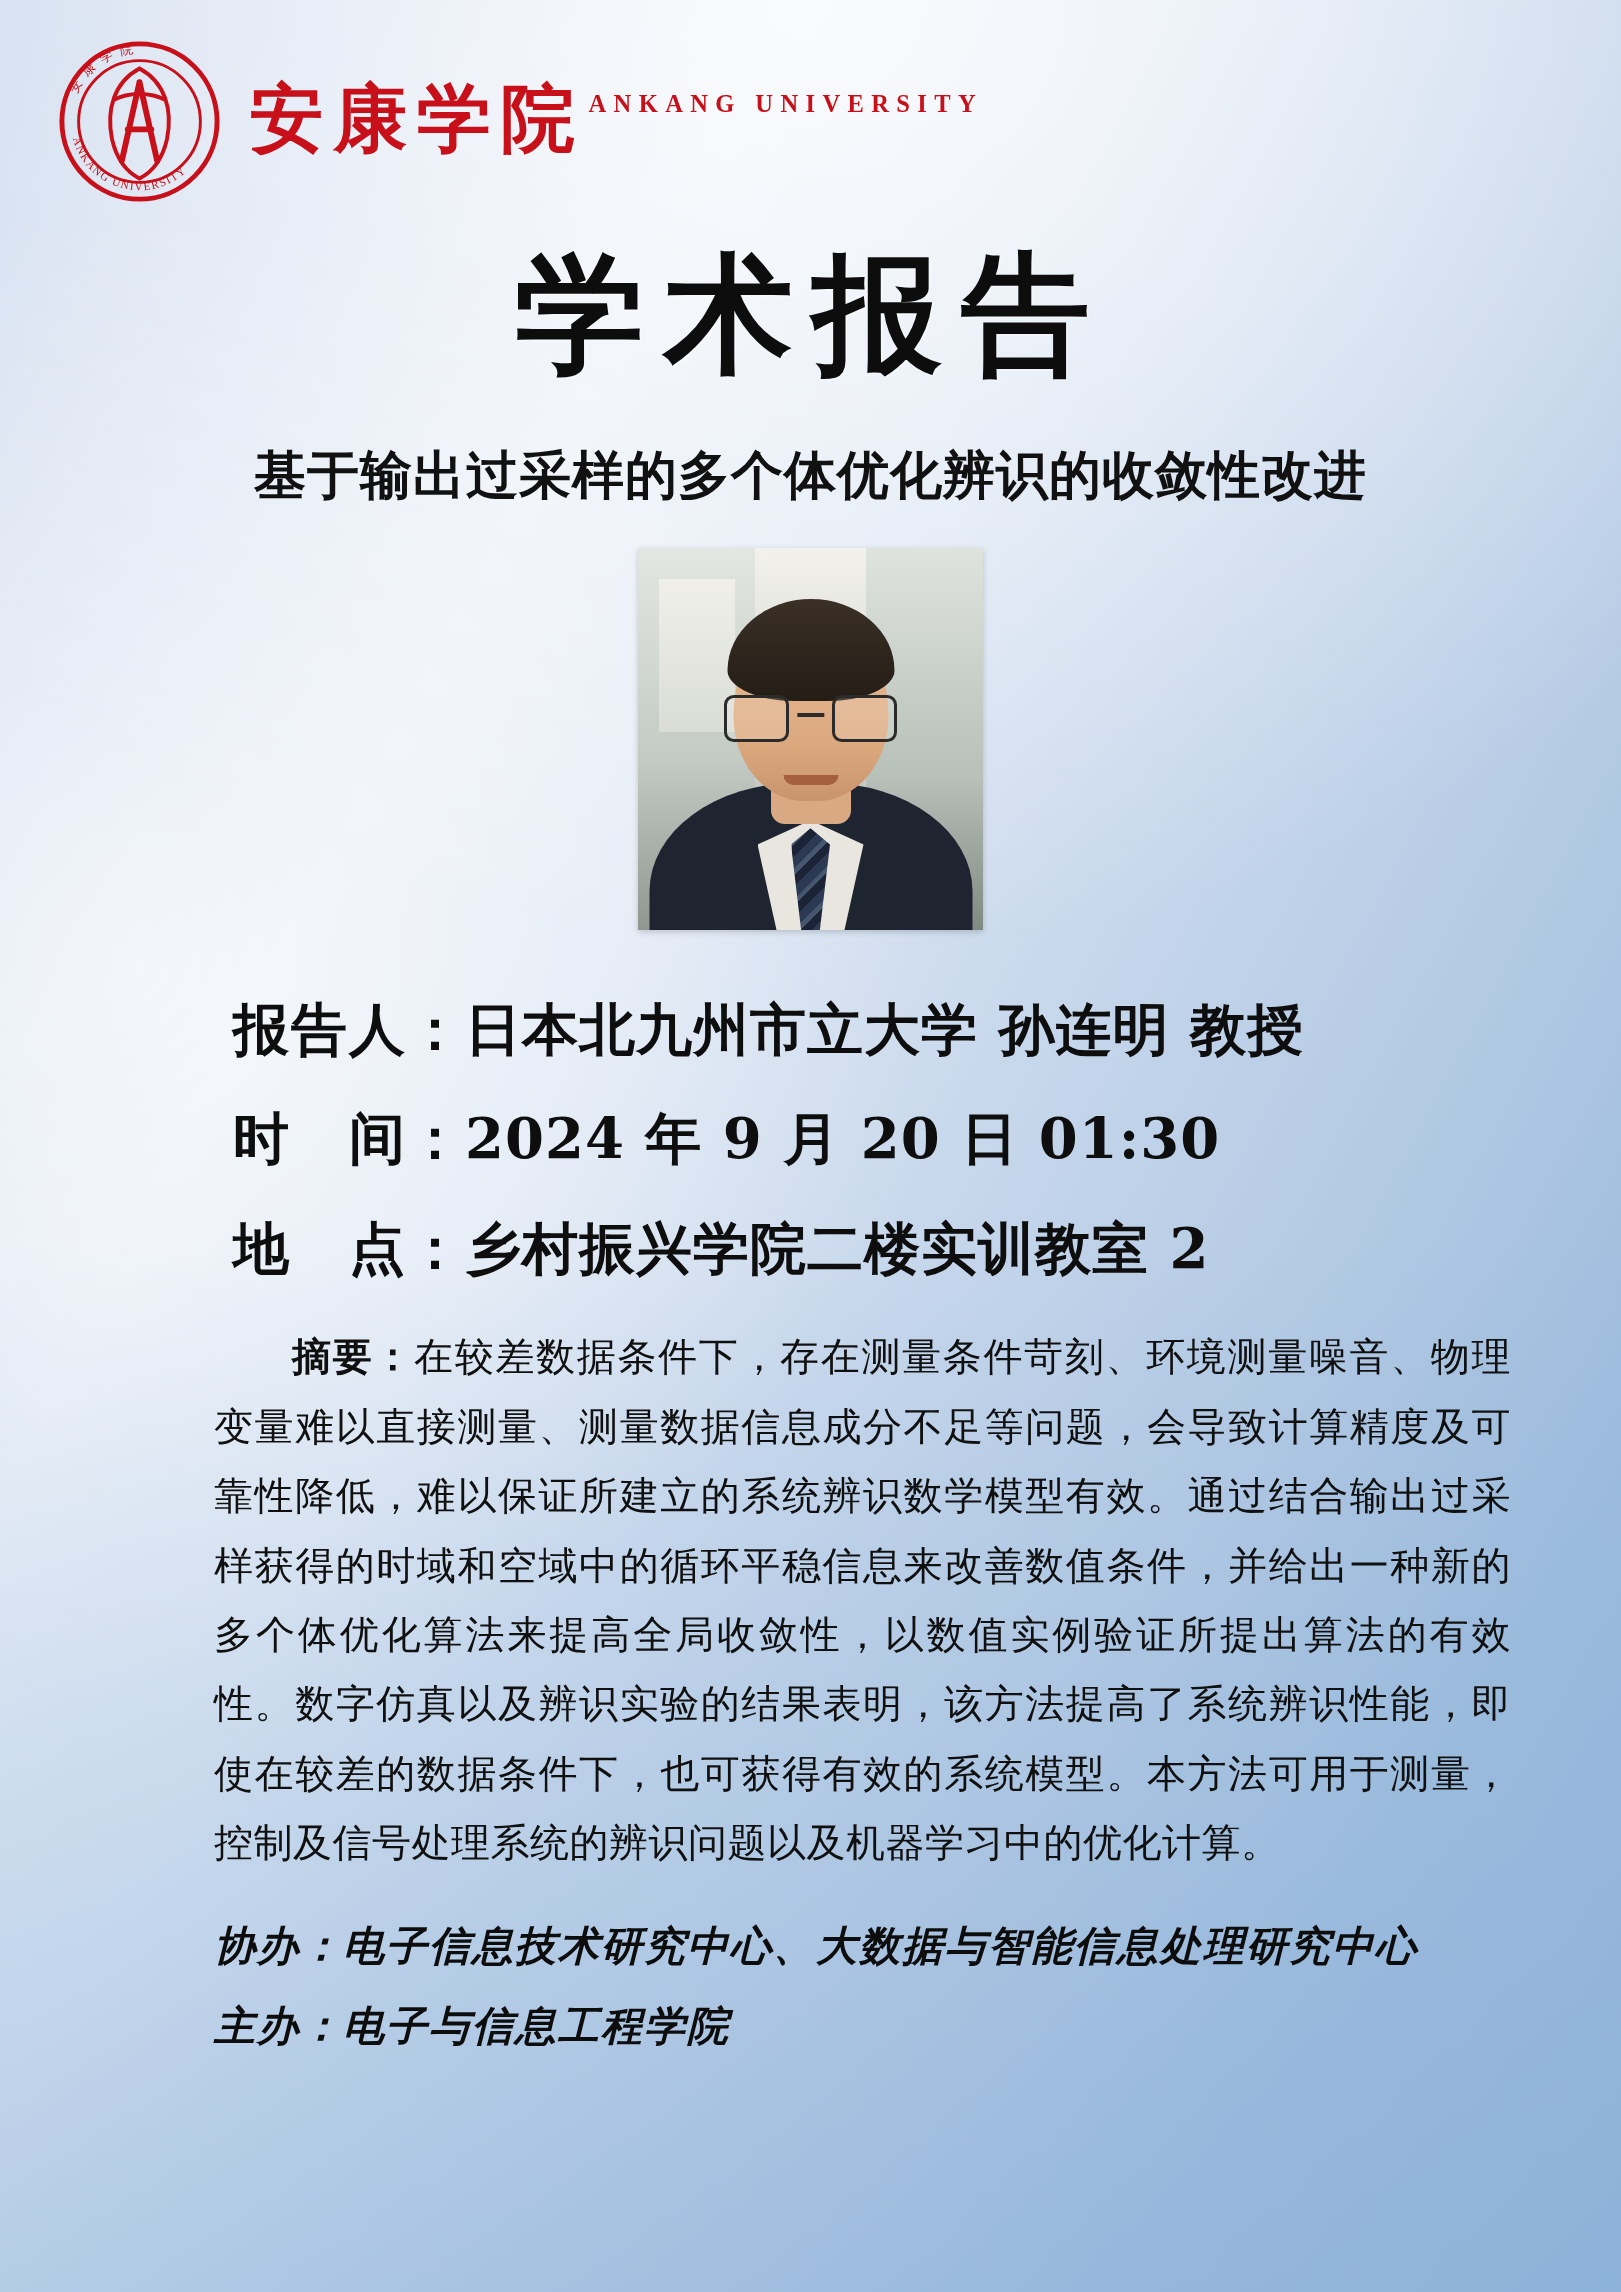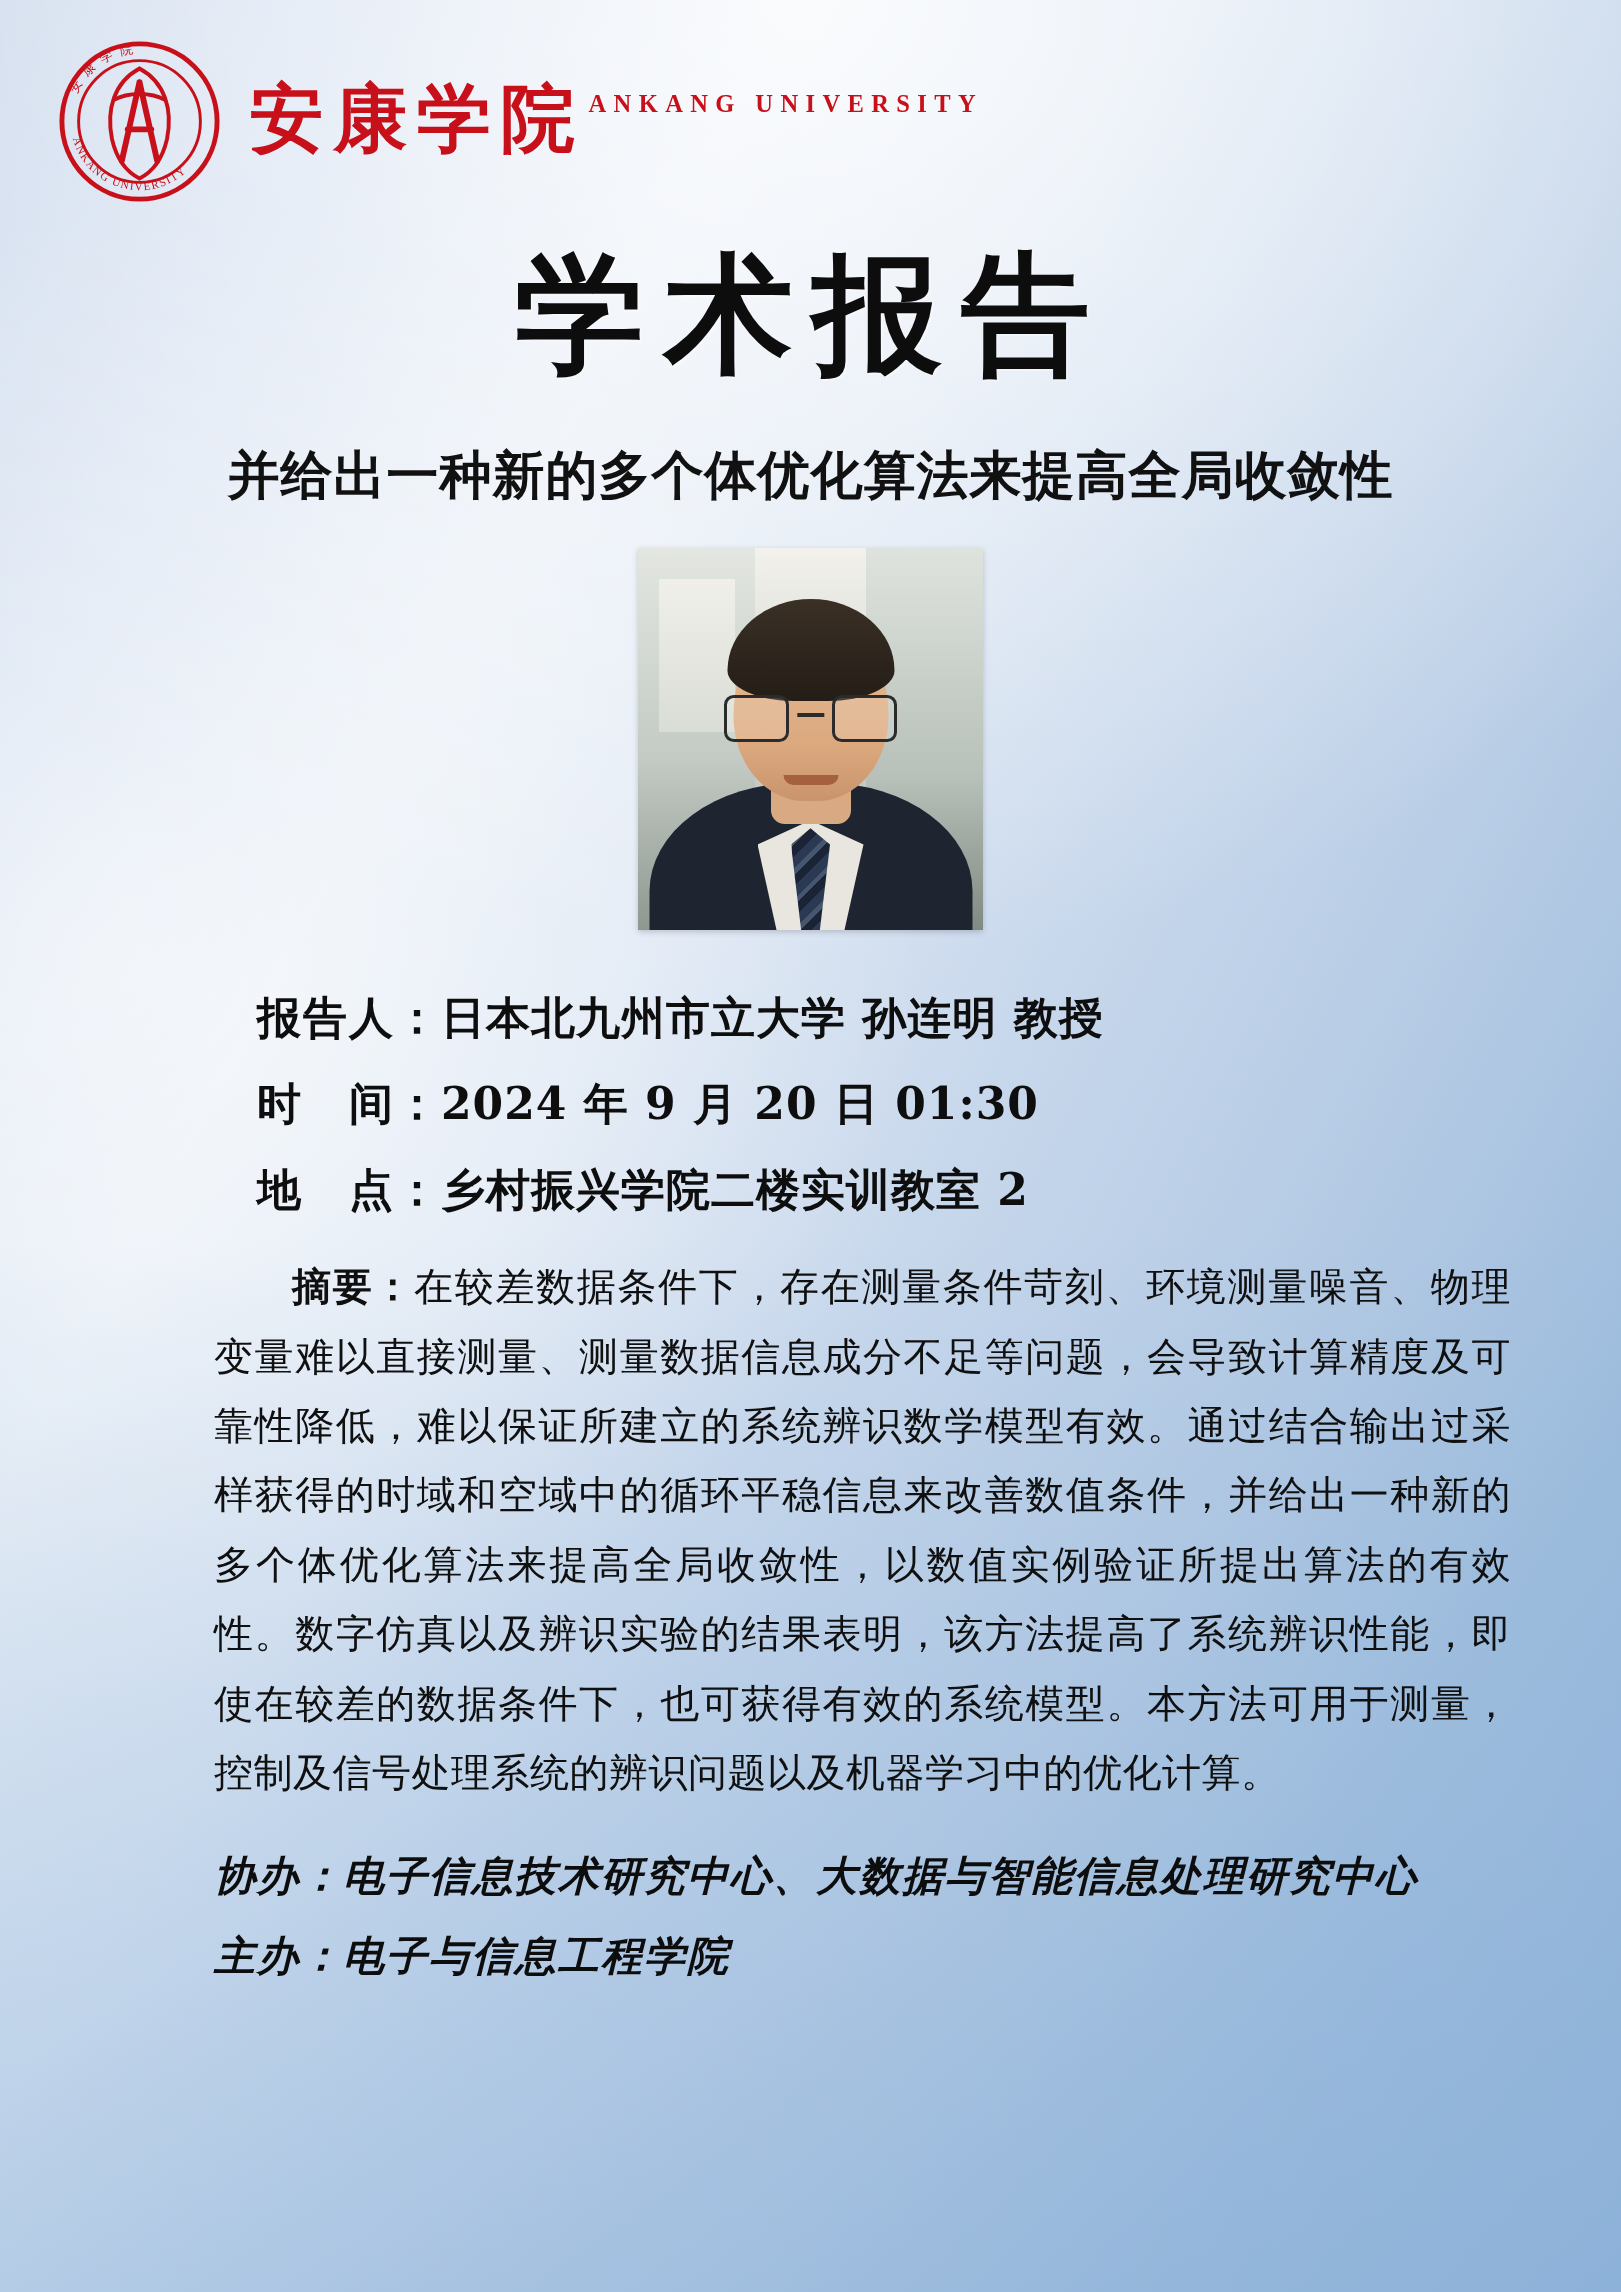--- a/index.html
+++ b/index.html
@@ -169,27 +169,26 @@
     border-radius: 0 0 27.4px 27.4px;
   }
 
   
   .info-block {
     margin: 45px 0 0 0;
     padding: 0 118px 0 233px;
     font-family: "DejaVu Serif", "Liberation Serif", serif;
   }
   .info-line {
-    font-size: 44px;
+    font-size: 56px;
     font-weight: 700;
     color: #0e0e0e;
     line-height: 1.95;
     letter-spacing: 1px;
     white-space: nowrap;
-    margin-left: 24px;
   }
   .info-line .lbl { letter-spacing: 2px; }
 
   
   .abstract {
     margin: 23.5px 0 0 0;
     padding: 0 110px 0 214px;
     font-family: Liberation Mono, monospace;
     font-size: 39px;
     color: #101010;
@@ -241,21 +240,21 @@
         </text>
       </svg>
     </div>
     <div class="logo-wordmark">
       <div class="logo-cn">安康学院</div>
       <div class="logo-en">ANKANG  UNIVERSITY</div>
     </div>
   </div>
 
   <h1 class="main-title">学术报告</h1>
-  <h2 class="sub-title">并给出一种新的多个体优化算法来提高全局收敛性</h2>
+  <h2 class="sub-title">基于输出过采样的多个体优化辨识的收敛性改进</h2>
 
   <div class="portrait-wrap">
     <div class="portrait">
       <div class="p-bg-l"></div>
       <div class="p-bg-c"></div>
       <div class="p-bg-r"></div>
       <div class="p-win"></div>
       <div class="p-suit"></div>
       <div class="p-shirt"></div>
       <div class="p-tie"></div>

